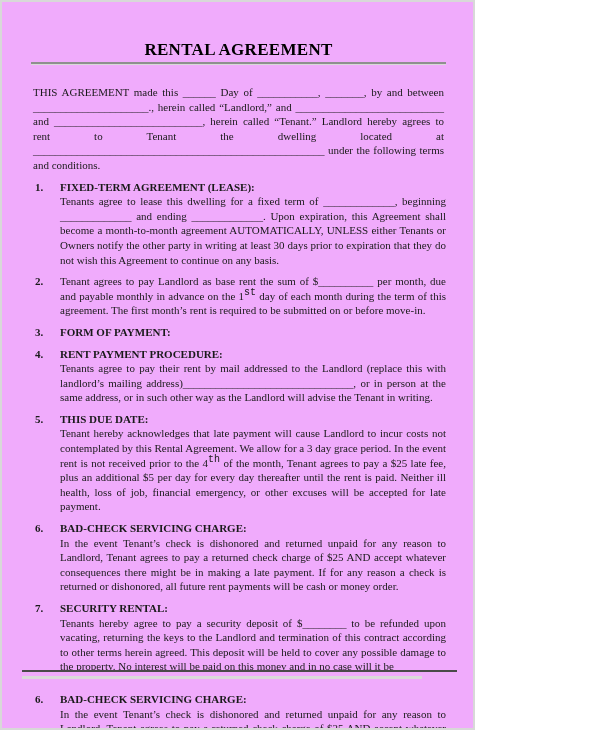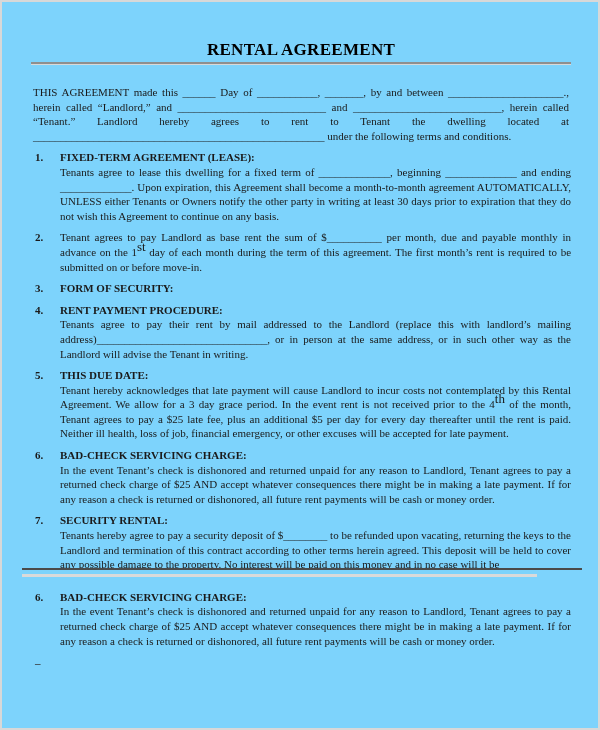--- a/index.html
+++ b/index.html
@@ -2,24 +2,24 @@
 <html><head>
 <meta charset="utf-8">
 <style>
   html, body {
     margin: 0;
     padding: 0;
     background: #ffffff;
   }
   .page {
     position: relative;
-    width: 600px;
+    width: 475px;
     height: 730px;
     box-sizing: border-box;
-    background: #7dd3fc;
+    background: #f0abfc;
     border: 2px solid #d8d8d8;
     padding: 38px 27px 0 29px;
     overflow: hidden;
     font-family: "Liberation Serif", "DejaVu Serif", serif;
     font-size: 11px;
     line-height: 14.6px;
     color: #1a1a1a;
   }
   .doc-title {
     text-align: center;
@@ -52,23 +52,24 @@
   }
   .sec-content {
     flex: 1;
     text-align: justify;
   }
   .sec-heading {
     font-weight: bold;
     text-align: left;
   }
   sup.ord {
-    font-size: 13px;
+    font-size: 10px;
     line-height: 0;
     vertical-align: super;
+    font-family: Liberation Mono, monospace;
   }
   .page-break {
     position: relative;
     margin: -4px -11px 0 -9px;
     height: 12px;
   }
   .break-line {
     height: 2px;
     background: #4a4a4a;
   }
@@ -108,21 +109,21 @@
   <div class="section">
     <div class="sec-num">2.</div>
     <div class="sec-content">
       <div class="sec-text"><span>Tenant agrees to pay Landlord as base rent the sum of $__________ per month, due and payable monthly in advance on the 1</span><sup class="ord">st</sup><span> day of each month during the term of this agreement.  The first month’s rent is required to be submitted on or before move-in.</span></div>
     </div>
   </div>
 
   <div class="section">
     <div class="sec-num">3.</div>
     <div class="sec-content">
-      <div class="sec-heading">FORM OF SECURITY:</div>
+      <div class="sec-heading">FORM OF PAYMENT:</div>
     </div>
   </div>
 
   <div class="section">
     <div class="sec-num">4.</div>
     <div class="sec-content">
       <div class="sec-heading">RENT PAYMENT PROCEDURE:</div>
       <div class="sec-text">Tenants agree to pay their rent by mail addressed to the Landlord (replace this with landlord’s mailing address)_______________________________, or in person at the same address, or in such other way as the Landlord will advise the Tenant in writing.</div>
     </div>
   </div>

